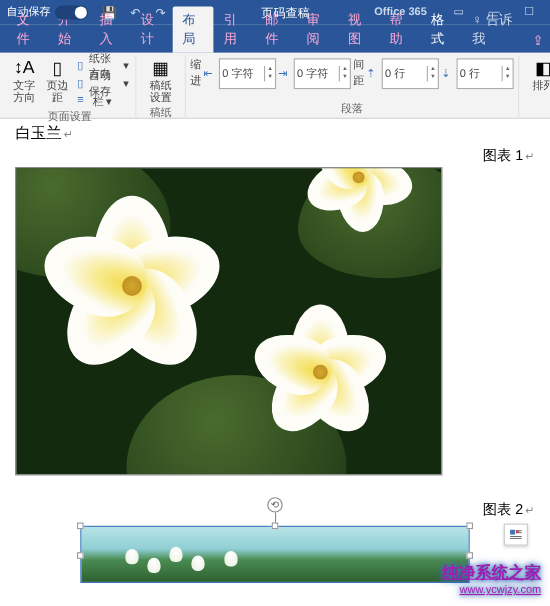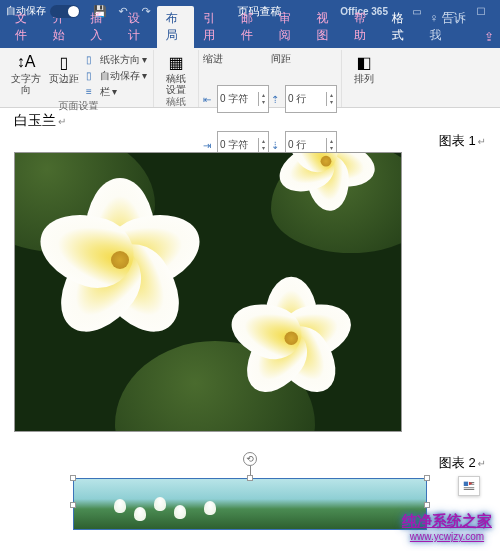--- a/index.html
+++ b/index.html
@@ -21,21 +21,21 @@
 .rgroup{display:flex;flex-direction:column;align-items:center;padding:0 4px;border-right:1px solid #e1e1e1;}
 .rgroup:last-of-type{border-right:none;}
 .rgbody{display:flex;align-items:flex-start;gap:2px;flex:1;}
 .rglabel{font-size:10px;color:#666;padding-bottom:1px;}
 .bigbtn{display:flex;flex-direction:column;align-items:center;width:36px;padding-top:2px;}
 .bigbtn .ico{width:20px;height:20px;display:flex;align-items:center;justify-content:center;font-size:16px;}
 .bigbtn .lbl{font-size:10px;color:#444;margin-top:1px;text-align:center;line-height:11px;}
 .smbtns{display:flex;flex-direction:column;gap:1px;padding-top:2px;}
 .smbtn{display:flex;align-items:center;gap:2px;font-size:10px;color:#444;padding:0 2px;height:15px;}
 .smbtn .sico{width:12px;height:12px;font-size:10px;color:#3b73b9;}
-.spinpair{display:flex;flex-direction:column;gap:18px;padding-top:2px;}
+.spinpair{display:flex;flex-direction:row;gap:2px;padding-top:2px;}
 .spinrow{display:flex;align-items:center;gap:2px;font-size:10px;color:#444;}
 .spinrow .sico{width:12px;font-size:10px;color:#3b73b9;}
 .spinbox{display:flex;align-items:center;border:1px solid #ababab;background:#fff;height:28px;}
 .spinval{width:40px;padding:0 2px;font-size:10px;}
 .spinbtns{display:flex;flex-direction:column;width:10px;border-left:1px solid #ababab;}
 .spinb{height:7px;font-size:6px;color:#666;text-align:center;line-height:7px;}
 .doc{padding:4px 14px;position:relative;}
 .para{font-size:14px;color:#000;margin-bottom:2px;}
 .ret{color:#888;font-size:10px;margin-left:2px;}
 .caption{text-align:right;font-size:13px;color:#000;margin:2px 0;}
@@ -46,21 +46,21 @@
 .center{position:absolute;width:18px;height:18px;background:radial-gradient(#d4a82e,#b88820);border-radius:50%;}
 .img2wrap{margin-top:6px;position:relative;}
 .img2{width:354px;height:52px;background:linear-gradient(#b8e4e8 0%,#8fcfd4 40%,#4a8b52 60%,#2e6030 100%);border:1px solid #3b73b9;position:relative;overflow:hidden;margin:0 auto;}
 .bell{position:absolute;width:12px;height:14px;background:radial-gradient(ellipse at 50% 30%,#fff,#e8f0e0);border-radius:50% 50% 40% 40%;}
 .handle{position:absolute;width:6px;height:6px;background:#fff;border:1px solid #999;}
 .rothandle{position:absolute;width:14px;height:14px;border:1px solid #888;border-radius:50%;background:#fff;left:50%;transform:translateX(-50%);top:-26px;font-size:9px;text-align:center;line-height:12px;color:#666;}
 .rotline{position:absolute;width:1px;height:12px;background:#888;left:50%;top:-12px;}
 .layoutbtn{position:absolute;right:6px;top:-2px;width:22px;height:20px;background:#fff;border:1px solid #ccc;box-shadow:0 1px 3px rgba(0,0,0,.2);display:flex;align-items:center;justify-content:center;}
 .layoutbtn svg{width:14px;height:14px;}
 .watermark{position:absolute;right:8px;bottom:6px;color:#a21caf;font-size:15px;font-weight:bold;text-shadow:0 0 4px #3b73b9,0 0 8px #3b73b9;text-align:right;line-height:16px;text-decoration:underline;}
-.watermark .sub{font-size:10px;font-weight:normal;text-align:center;}
+.watermark .sub{font-size:10px;font-weight:normal;}
 </style>
 </head>
 <body>
 
 <div class="titlebar">
   <div class="tb-left">
     <span>自动保存</span>
     <div class="tb-toggle"></div>
     <div class="tb-qat">
       <div class="qat-btn">💾</div>

